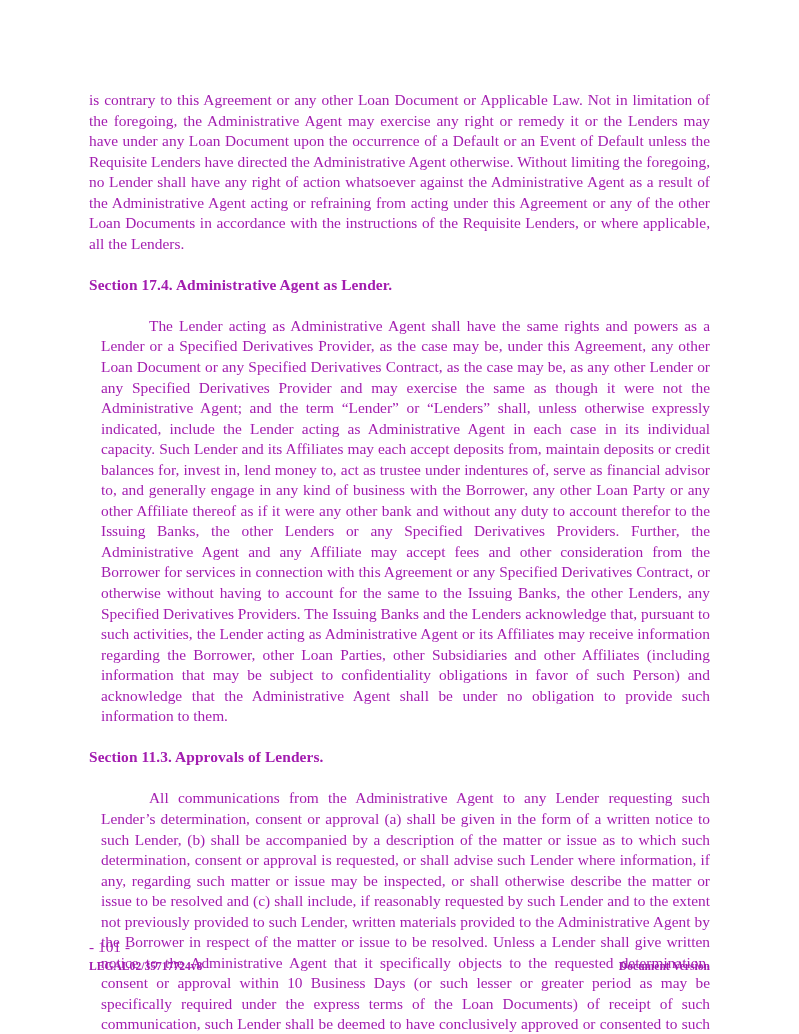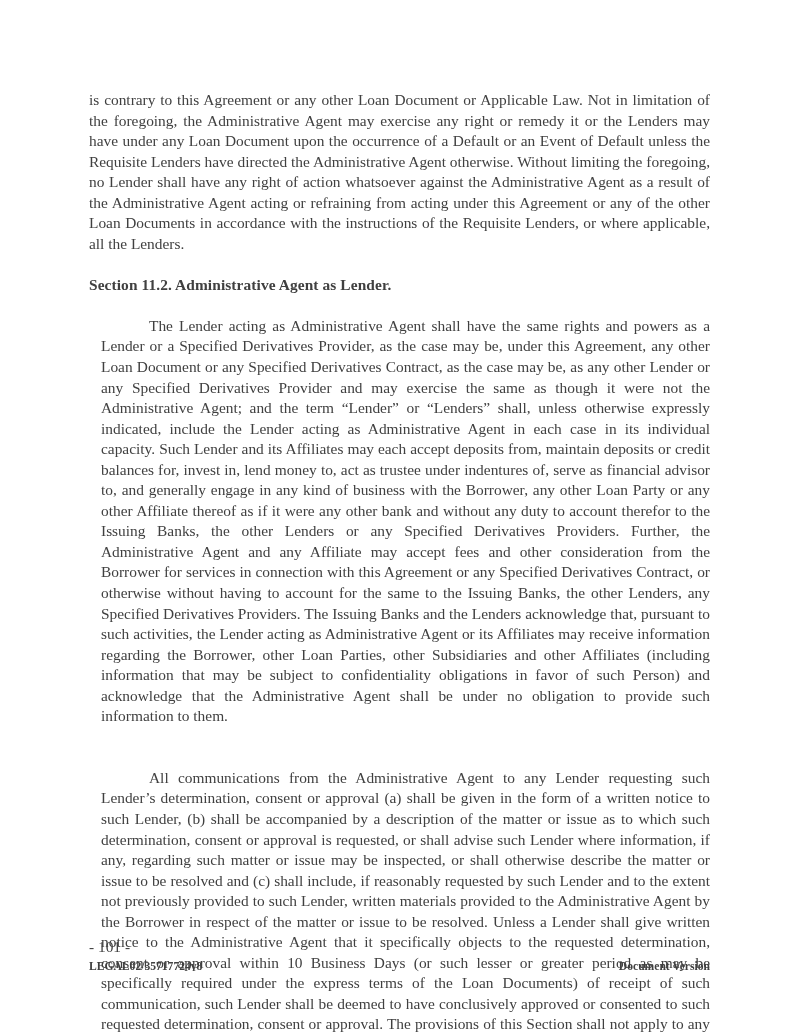--- a/index.html
+++ b/index.html
@@ -9,21 +9,21 @@
     background: #ffffff;
   }
   .page {
     position: relative;
     width: 799px;
     height: 1034px;
     background: #ffffff;
     margin: 0 auto;
     overflow: hidden;
     font-family: "Liberation Serif", "DejaVu Serif", serif;
-    color: #404040;
+    color: #a21caf;
   }
   .content {
     position: absolute;
     left: 89px;
     top: 90px;
     width: 621px;
   }
   p.body-para {
     margin: 0 0 0 0;
     font-size: 15.4px;
@@ -84,28 +84,29 @@
 <body>
 
 <div class="page">
 
   <div class="content">
 
     <p class="body-para">is contrary to this Agreement or any other Loan Document or Applicable Law.  Not in limitation of the foregoing, the Administrative Agent may exercise any right or remedy it or the Lenders may have under any Loan Document upon the occurrence of a Default or an Event of Default unless the Requisite Lenders have directed the Administrative Agent otherwise.  Without limiting the foregoing, no Lender shall have any right of action whatsoever against the Administrative Agent as a result of the Administrative Agent acting or refraining from acting under this Agreement or any of the other Loan Documents in accordance with the instructions of the Requisite Lenders, or where applicable, all the Lenders.</p>
 
     <div class="gap-para-before-heading"></div>
 
-    <h2 class="section-heading">Section 11.2.  Administrative Agent as Lender.</h2>
+    <h2 class="section-heading">Section 17.4.  Administrative Agent as Lender.</h2>
 
     <div class="gap-heading-to-para"></div>
 
     <p class="body-para indented">The Lender acting as Administrative Agent shall have the same rights and powers as a Lender or a Specified Derivatives Provider, as the case may be, under this Agreement, any other Loan Document or any Specified Derivatives Contract, as the case may be, as any other Lender or any Specified Derivatives Provider and may exercise the same as though it were not the Administrative Agent; and the term “Lender” or “Lenders” shall, unless otherwise expressly indicated, include the Lender acting as Administrative Agent in each case in its individual capacity.  Such Lender and its Affiliates may each accept deposits from, maintain deposits or credit balances for, invest in, lend money to, act as trustee under indentures of, serve as financial advisor to, and generally engage in any kind of business with the Borrower, any other Loan Party or any other Affiliate thereof as if it were any other bank and without any duty to account therefor to the Issuing Banks, the other Lenders or any Specified Derivatives Providers.  Further, the Administrative Agent and any Affiliate may accept fees and other consideration from the Borrower for services in connection with this Agreement or any Specified Derivatives Contract, or otherwise without having to account for the same to the Issuing Banks, the other Lenders, any Specified Derivatives Providers.  The Issuing Banks and the Lenders acknowledge that, pursuant to such activities, the Lender acting as Administrative Agent or its Affiliates may receive information regarding the Borrower, other Loan Parties, other Subsidiaries and other Affiliates (including information that may be subject to confidentiality obligations in favor of such Person) and acknowledge that the Administrative Agent shall be under no obligation to provide such information to them.</p>
 
     <div class="gap-para-before-heading"></div>
 
+    <h2 class="section-heading">Section 11.3.  Approvals of Lenders.</h2>
 
     <div class="gap-heading-to-para"></div>
 
     <p class="body-para indented">All communications from the Administrative Agent to any Lender requesting such Lender’s determination, consent or approval (a) shall be given in the form of a written notice to such Lender, (b) shall be accompanied by a description of the matter or issue as to which such determination, consent or approval is requested, or shall advise such Lender where information, if any, regarding such matter or issue may be inspected, or shall otherwise describe the matter or issue to be resolved and (c) shall include, if reasonably requested by such Lender and to the extent not previously provided to such Lender, written materials provided to the Administrative Agent by the Borrower in respect of the matter or issue to be resolved.  Unless a Lender shall give written notice to the Administrative Agent that it specifically objects to the requested determination, consent or approval within 10 Business Days (or such lesser or greater period as may be specifically required under the express terms of the Loan Documents) of receipt of such communication, such Lender shall be deemed to have conclusively approved or consented to such requested determination, consent or approval.  The provisions of this Section shall not apply to any amendment, waiver or consent regarding any of the matters described in Section 12.6.(b).</p>
 
   </div>
 
   <div class="footer">
     <div class="page-number">- 101 -</div>
     <div class="footer-row">

